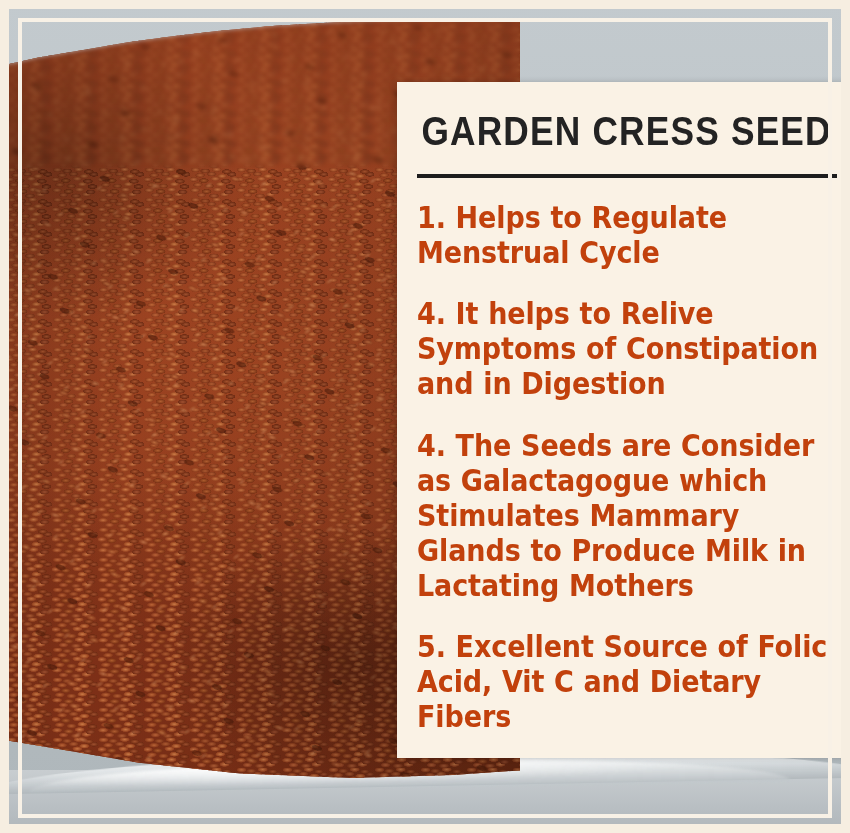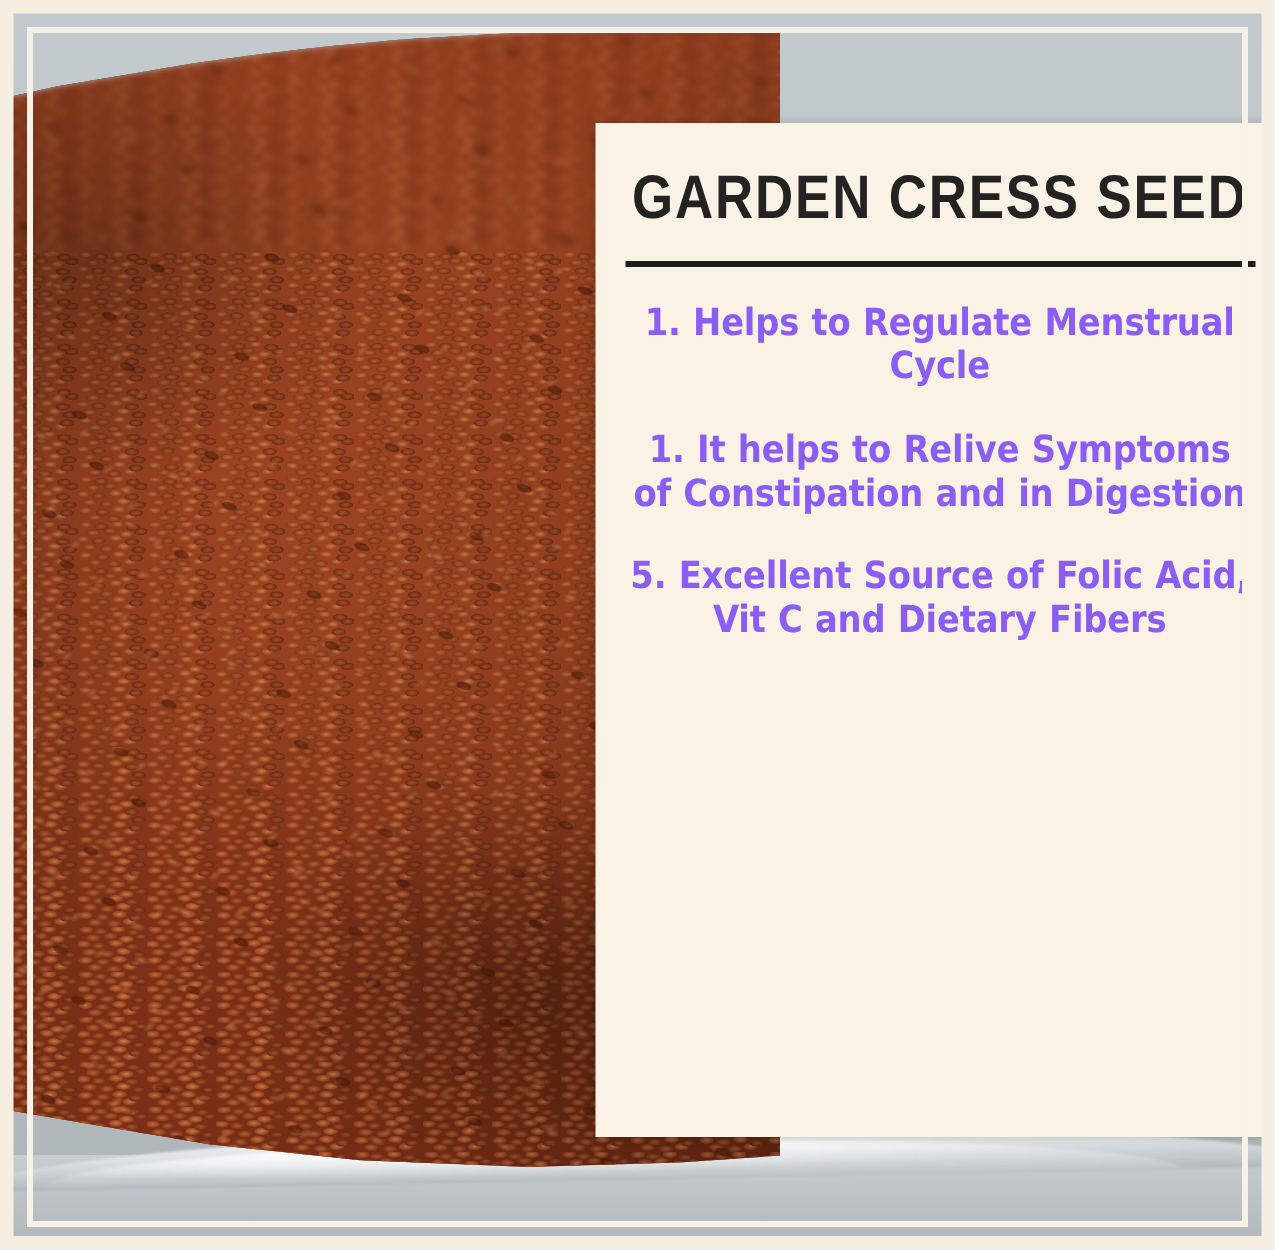--- a/index.html
+++ b/index.html
@@ -206,24 +206,23 @@
   }
 
   .benefits {
     list-style: none;
     margin: 0;
     padding: 0;
     width: 100%;
   }
   .benefit {
     font-family: "DejaVu Sans Condensed", "Liberation Sans", "DejaVu Sans", sans-serif;
-    font-size: 25px;
+    font-size: 30px;
     font-weight: 700;
-    color: #8b5cf6;
-    text-align: center;
+    color: #c2410c;
     line-height: 1.17;
     margin: 0 0 26px 0;
     letter-spacing: -0.1px;
     word-spacing: 0.5px;
   }
   .benefit:last-child { margin-bottom: 11px; }
 
   
   .outer-border {
     position: absolute;
@@ -262,21 +261,22 @@
     </div>
   </div>
 
   <div class="panel">
     <h1 class="panel-title">GARDEN CRESS SEED</h1>
 
     <div class="title-rule"></div>
 
     <ul class="benefits">
       <li class="benefit">1. Helps to Regulate Menstrual Cycle</li>
-      <li class="benefit">1. It helps to Relive Symptoms of Constipation and in Digestion</li>
+      <li class="benefit">4. It helps to Relive Symptoms of Constipation and in Digestion</li>
+      <li class="benefit">4. The Seeds are Consider as Galactagogue which Stimulates Mammary Glands to Produce Milk in Lactating Mothers</li>
       <li class="benefit">5. Excellent Source of Folic Acid, Vit C and Dietary Fibers</li>
     </ul>
   </div>
 
   <div class="outer-border"></div>
   <div class="inner-frame"></div>
 
 </div>
 
 </body></html>

